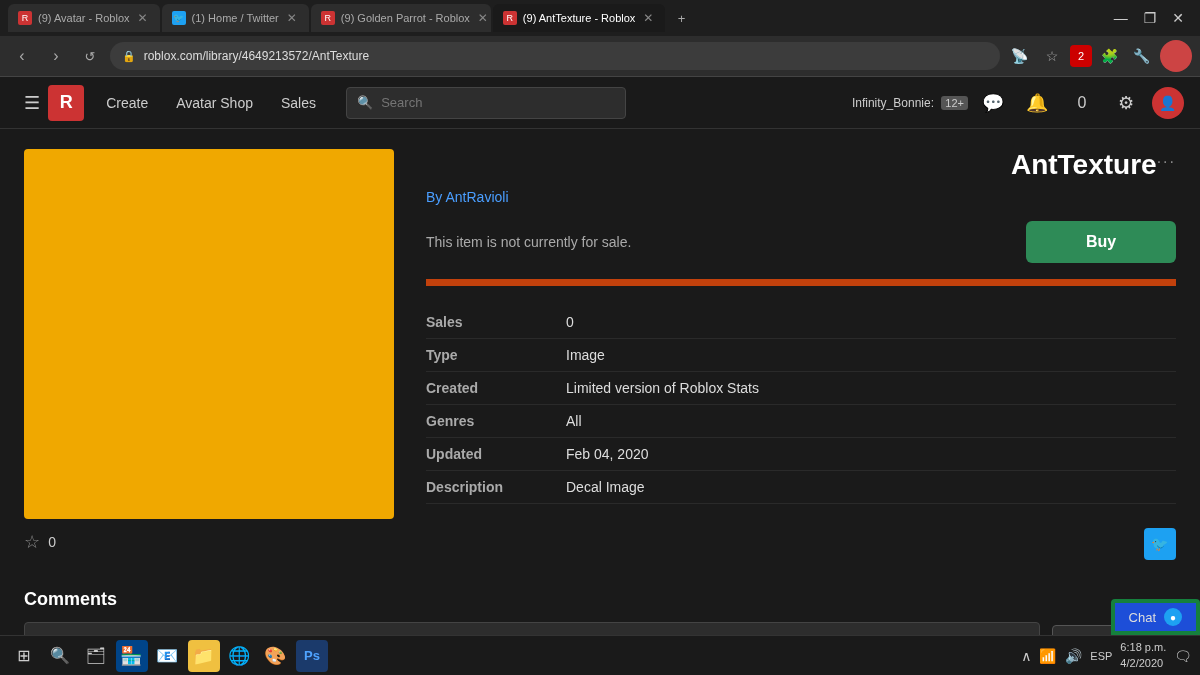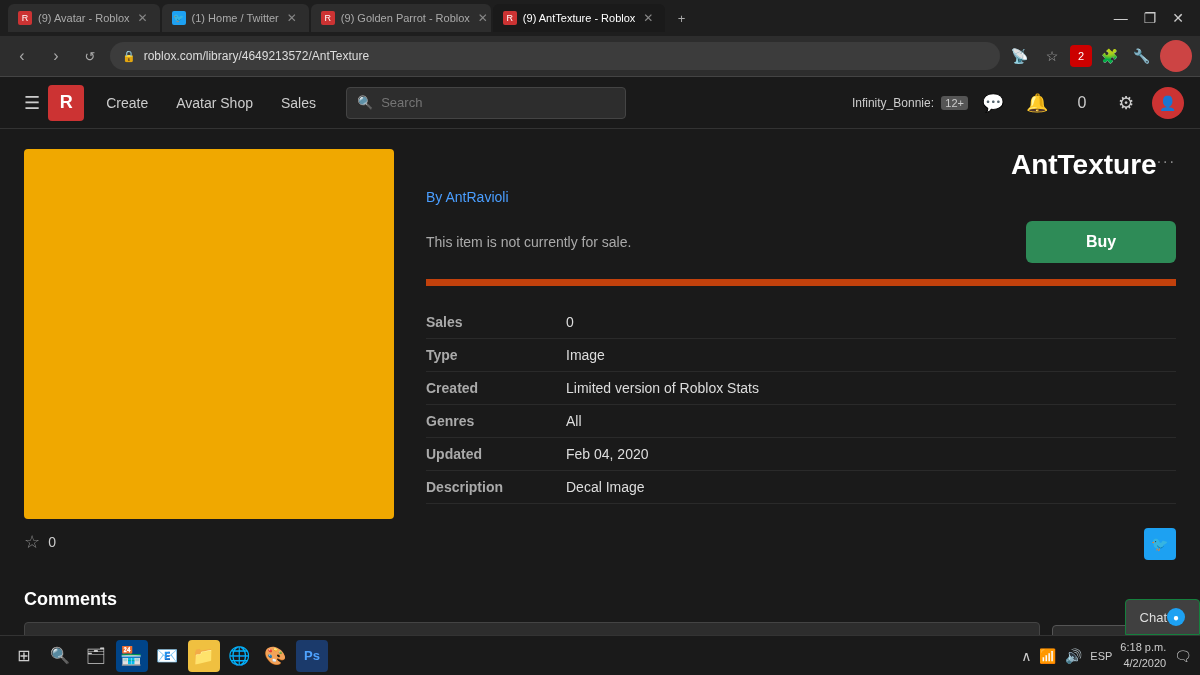--- a/index.html
+++ b/index.html
@@ -441,28 +441,28 @@
       font-size: 11px;
       color: #ccc;
     }
 
     .system-icon { font-size: 14px; cursor: pointer; }
 
     .chat-popup {
       position: fixed;
       bottom: 40px;
       right: 0;
-      background: #404040;
-      border: 1px solid #15803d;
+      background: #1d4ed8;
+      border: 4px solid #15803d;
       border-radius: 4px 4px 0 0;
       height: 36px;
       display: flex;
       align-items: center;
       padding: 0 14px;
-      gap: 0;
+      gap: 8px;
       font-size: 13px;
       color: #ddd;
       cursor: pointer;
     }
 
     .chat-badge {
       background: #1da1f2;
       color: #fff;
       border-radius: 50%;
       width: 18px;
@@ -646,20 +646,20 @@
     <div class="taskbar-app" style="background:#f0c040;">📁</div>
     <div class="taskbar-app" style="border-radius:50%; overflow:hidden;">🌐</div>
     <div class="taskbar-app">🎨</div>
     <div class="taskbar-app" style="background:#1b3a6b; color:#4fa3ff; font-size:13px; font-weight:bold;">Ps</div>
 
     <div class="taskbar-right">
       <span class="system-icon">∧</span>
       <span class="system-icon">📶</span>
       <span class="system-icon">🔊</span>
       <span>ESP</span>
-      <div style="text-align:right; line-height:1.4;">
+      <div style="text-align:left; line-height:1.4;">
         <div>6:18 p.m.</div>
         <div>4/2/2020</div>
       </div>
       <span class="system-icon">🗨</span>
     </div>
   </div>
 </div>
 
 </body></html>

